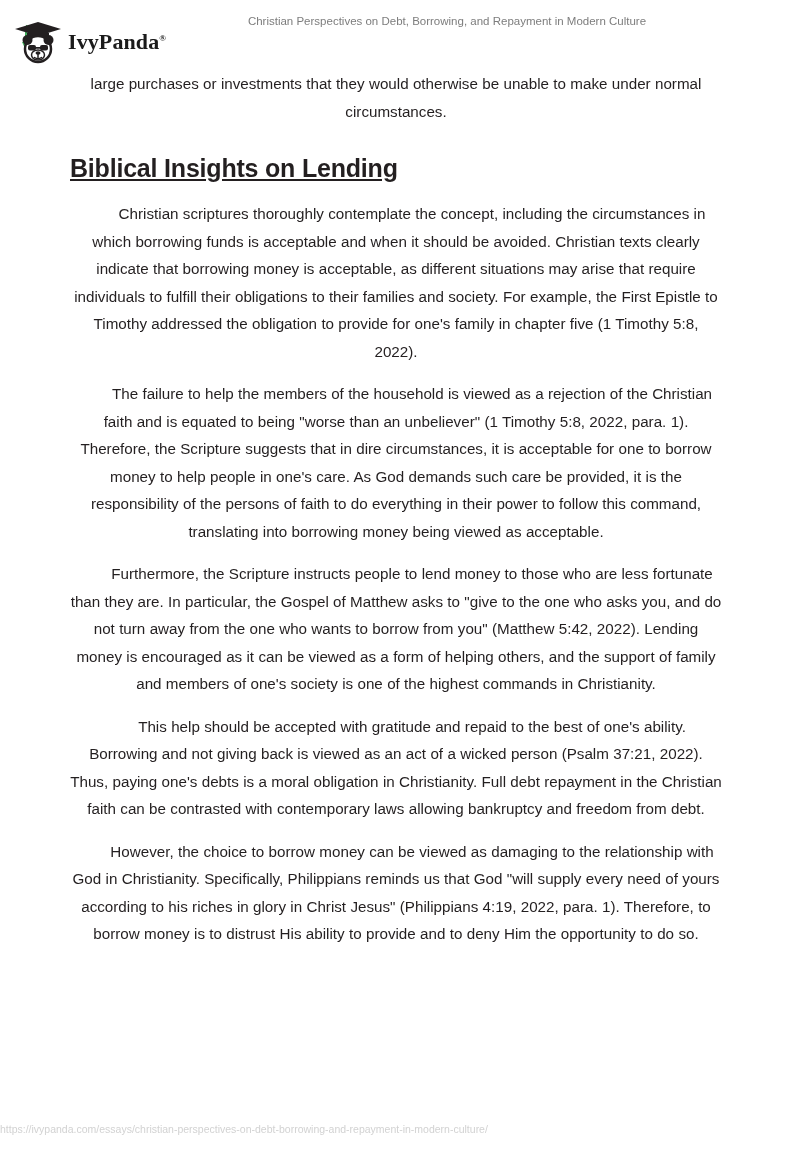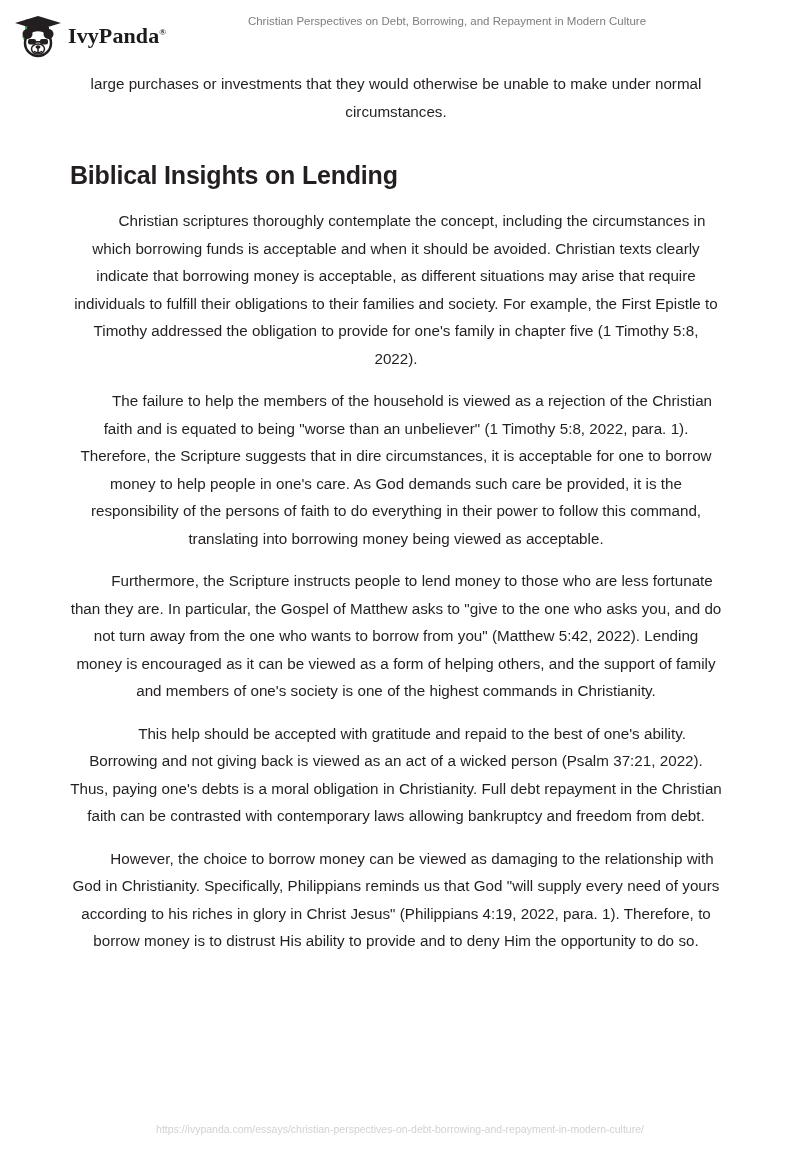--- a/index.html
+++ b/index.html
@@ -27,21 +27,21 @@
     position: absolute;
     top: 0;
     left: 0;
     width: 800px;
     height: 62px;
     box-sizing: border-box;
   }
   .brand {
     position: absolute;
     left: 14px;
-    top: 14px;
+    top: 20px;
     display: flex;
     align-items: center;
     height: 44px;
   }
   .brand-mark {
     width: 48px;
     height: 44px;
     display: block;
     flex: none;
   }
@@ -99,31 +99,31 @@
   }
   .para.no-indent {
     text-indent: 0;
   }
   h2.section-heading {
     font-family: "Liberation Sans", sans-serif;
     font-size: 25px;
     line-height: 32px;
     font-weight: bold;
     color: #231f20;
-    margin: 34px 0 16px 0;
+    margin: 27px 0 16px 0;
     letter-spacing: -0.2px;
+    text-decoration: underline;
   }
 
   
   .page-footer {
     position: absolute;
     left: 0;
     bottom: 24px;
     width: 800px;
-    text-align: center;
   }
   .footer-url {
     font-family: "Liberation Sans", sans-serif;
     font-size: 10.5px;
     line-height: 14px;
     color: #d2d2d2;
     white-space: nowrap;
   }
 </style>
 </head>

